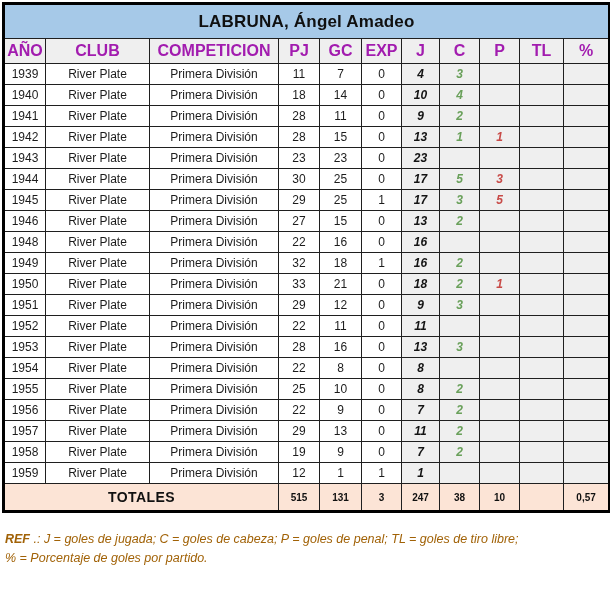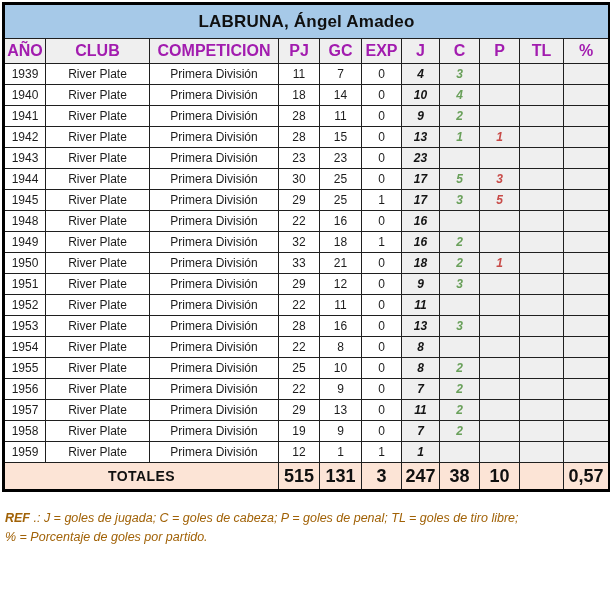--- a/index.html
+++ b/index.html
@@ -54,21 +54,21 @@
     color: #1c1c1c;
   }
   .data-row td.stat { background: #EFEFEF; }
   td.j   { font-weight: bold; font-style: italic; color: #141414; }
   td.c   { font-weight: bold; font-style: italic; color: #69A05A; }
   td.p   { font-weight: bold; font-style: italic; color: #C84B48; }
   .totals-row td {
     background: #FCE4D6;
     height: 28px;
     font-weight: bold;
-    font-size: 18px;
+    font-size: 10px;
     color: #101010;
     border-top: 2px solid #000000;
   }
   .totals-row td.totals-label {
     font-size: 14px;
     letter-spacing: 0.4px;
   }
   .footnotes {
     margin: 17px 2px 0 3px;
     font-style: italic;
@@ -200,20 +200,33 @@
     <td class="num">29</td>
     <td class="num">25</td>
     <td class="num">1</td>
     <td class="stat j">17</td>
     <td class="stat c">3</td>
     <td class="stat p">5</td>
     <td class="stat tl"></td>
     <td class="stat pct"></td>
   </tr>
         <tr class="data-row">
+    <td class="year">1946</td>
+    <td class="club">River Plate</td>
+    <td class="comp">Primera División</td>
+    <td class="num">27</td>
+    <td class="num">15</td>
+    <td class="num">0</td>
+    <td class="stat j">13</td>
+    <td class="stat c">2</td>
+    <td class="stat p"></td>
+    <td class="stat tl"></td>
+    <td class="stat pct"></td>
+  </tr>
+        <tr class="data-row">
     <td class="year">1948</td>
     <td class="club">River Plate</td>
     <td class="comp">Primera División</td>
     <td class="num">22</td>
     <td class="num">16</td>
     <td class="num">0</td>
     <td class="stat j">16</td>
     <td class="stat c"></td>
     <td class="stat p"></td>
     <td class="stat tl"></td>

